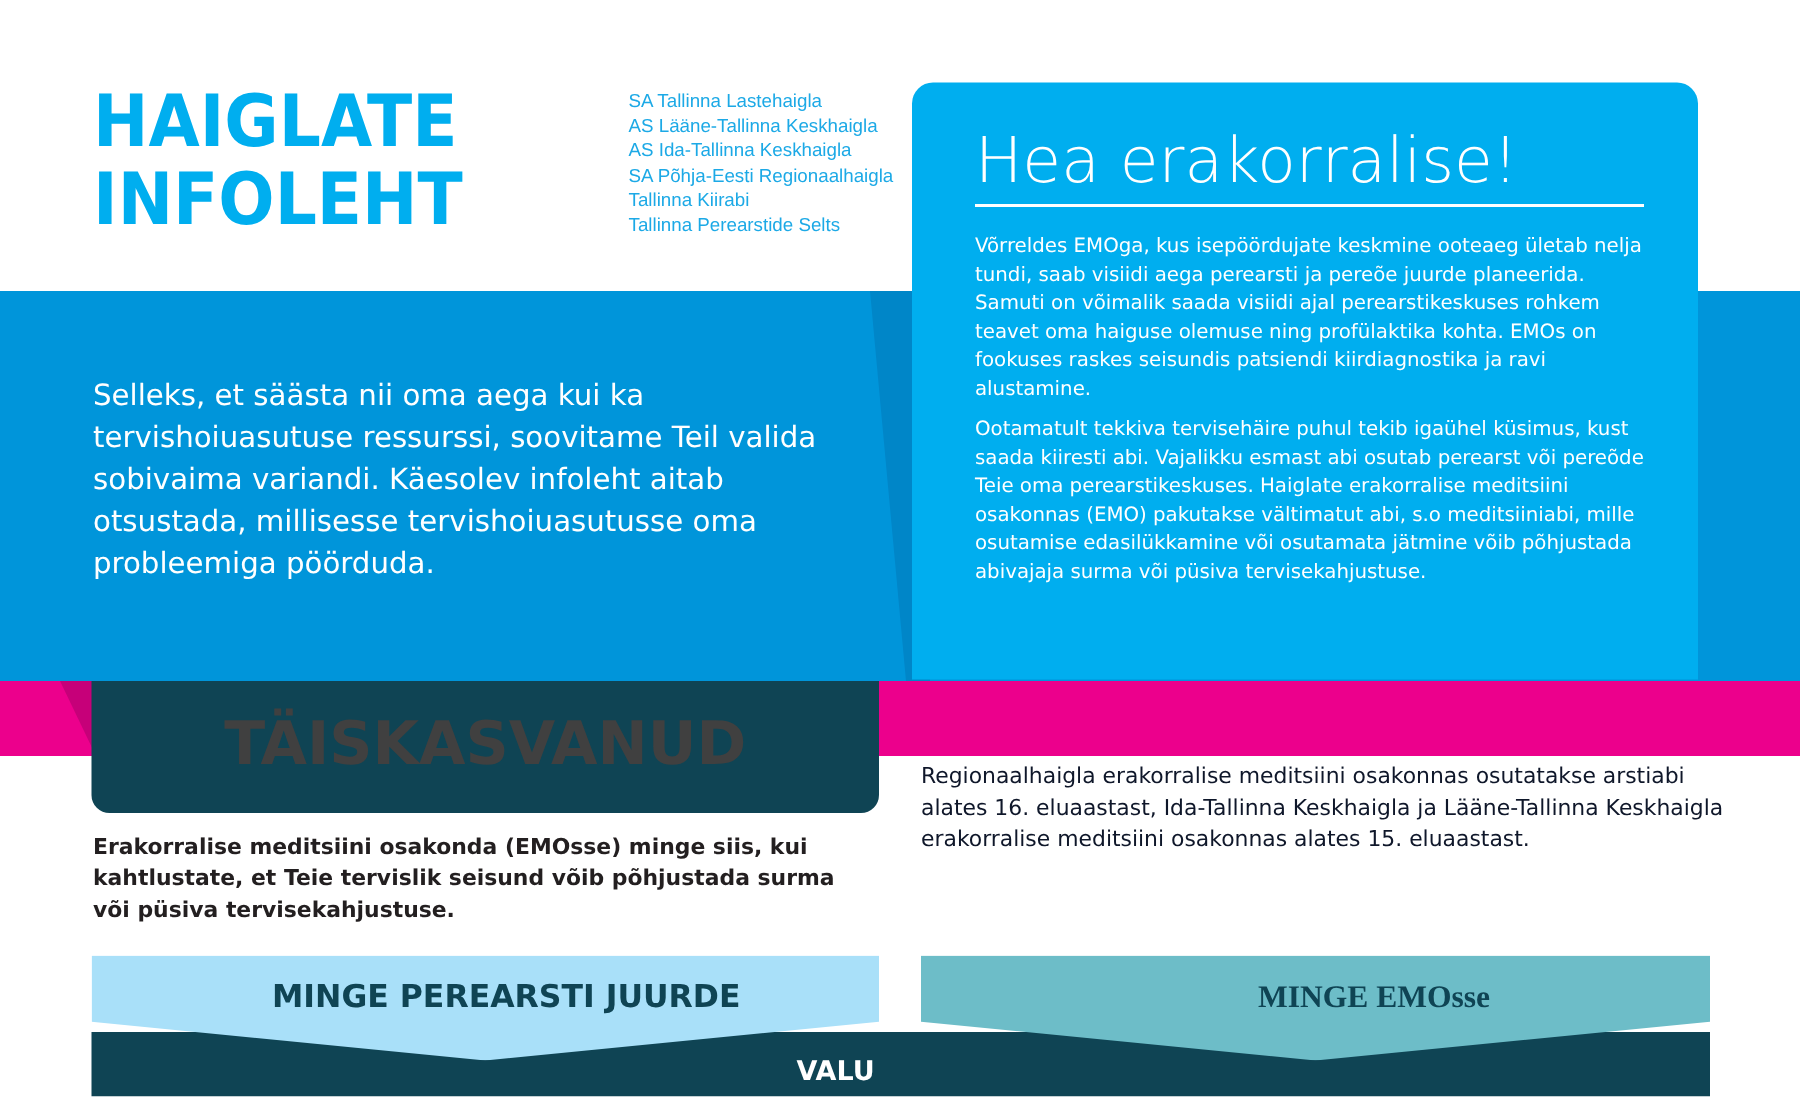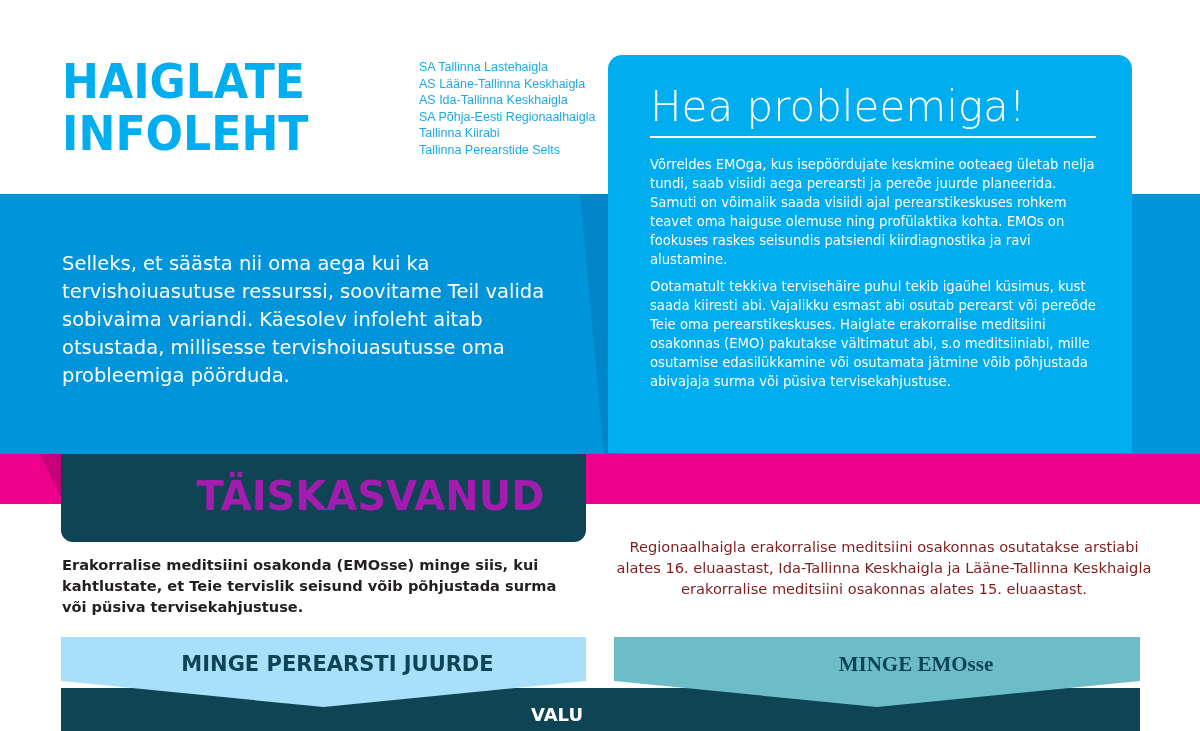--- a/index.html
+++ b/index.html
@@ -12,23 +12,23 @@
   #blueband-shade { left:580px; top:194px; width:40px; height:260px; background:#0086c8; clip-path:polygon(0 0,100% 0,100% 100%,60% 100%); }
   #magenta { left:0; top:454px; width:1200px; height:50px; background:#ec008c; }
   #magenta-shade { left:40px; top:454px; width:24px; height:50px; background:#c60079; clip-path:polygon(0 0,100% 0,100% 100%); }
   #intro { left:62px; top:250px; width:520px; color:#ffffff; font-family:"DejaVu Sans", sans-serif; font-size:19.5px; line-height:28px; }
   #card { left:608px; top:55px; width:524px; height:398px; background:#00aeef; border-radius:14px 14px 0 0; }
   #card-title { left:650px; top:82px; color:#ffffff; font-family:"DejaVu Sans", sans-serif; font-weight:200; font-size:42px; line-height:50px; }
   #card-rule { left:650px; top:136px; width:446px; height:2px; background:#ffffff; }
   #card-body { left:650px; top:156px; width:448px; color:#ffffff; font-family:"DejaVu Sans", sans-serif; font-size:13.2px; line-height:18.9px; }
   #card-body p { margin:0 0 9px 0; }
   #section-tab { left:61px; top:454px; width:525px; height:88px; background:#0f4454; border-radius:0 0 12px 12px; }
-  #section-title { left:61px; top:470px; width:525px; text-align:center; color:#a21caf; font-family:"DejaVu Sans", sans-serif; font-weight:bold; font-size:40px; line-height:52px;margin-left:47px; }
+  #section-title { left:61px; top:470px; width:525px; text-align:center; color:#404040; font-family:"DejaVu Sans", sans-serif; font-weight:bold; font-size:40px; line-height:52px; }
   #left-note { left:62px; top:554px; width:520px; color:#231f20; font-family:"DejaVu Sans", sans-serif; font-weight:bold; font-size:14.6px; line-height:21px; }
-  #right-note { left:614px; top:536px; width:540px; color:#7f1d1d; font-family:"DejaVu Sans", sans-serif; font-size:14.6px; line-height:21px;text-align:center; }
+  #right-note { left:614px; top:507px; width:540px; color:#0f172a; font-family:"DejaVu Sans", sans-serif; font-size:14.6px; line-height:21px; }
   #valu-bar { left:61px; top:688px; width:1079px; height:43px; background:#0f4454; }
   #valu-label { left:61px; top:700px; width:992px; text-align:center; color:#ffffff; font-family:"DejaVu Sans", sans-serif; font-weight:bold; font-size:18px; line-height:30px; }
   .arrow { position:absolute; }
   #arrow-left { left:61px; top:637px; width:525px; height:70px; background:#a9e0f9; clip-path:polygon(0 0,100% 0,100% 63%,50% 100%,0 63%); }
   #arrow-right { left:614px; top:637px; width:526px; height:70px; background:#6dbdc8; clip-path:polygon(0 0,100% 0,100% 63%,50% 100%,0 63%); }
   .arrow-label { position:absolute; text-align:center; color:#0f4454; font-family:"DejaVu Sans", sans-serif; font-weight:bold; font-size:21px; line-height:30px;padding-left:14px; }
   #arrow-left-label { left:61px; top:649px; width:525px; }
   #arrow-right-label { left:639px; top:649px; width:526px;font-family:Liberation Serif, serif; }
 </style>
 </head>
@@ -49,21 +49,21 @@
   <div>AS Lääne-Tallinna Keskhaigla</div>
   <div>AS Ida-Tallinna Keskhaigla</div>
   <div>SA Põhja-Eesti Regionaalhaigla</div>
   <div>Tallinna Kiirabi</div>
   <div>Tallinna Perearstide Selts</div>
 </div>
 
 <div class="abs" id="intro">Selleks, et säästa nii oma aega kui ka tervishoiuasutuse ressurssi, soovitame Teil valida sobivaima variandi. Käesolev infoleht aitab otsustada, millisesse tervishoiuasutusse oma probleemiga pöörduda.</div>
 
 <div class="abs" id="card"></div>
-<div class="abs" id="card-title">Hea probleemiga!</div>
+<div class="abs" id="card-title">Hea erakorralise!</div>
 <div class="abs" id="card-rule"></div>
 <div class="abs" id="card-body">
   <p>Võrreldes EMOga, kus isepöördujate keskmine ooteaeg ületab nelja tundi, saab visiidi aega perearsti ja pereõe juurde planeerida. Samuti on võimalik saada visiidi ajal perearstikeskuses rohkem teavet oma haiguse olemuse ning profülaktika kohta. EMOs on fookuses raskes seisundis patsiendi kiirdiagnostika ja ravi alustamine.</p>
   <p>Ootamatult tekkiva tervisehäire puhul tekib igaühel küsimus, kust saada kiiresti abi. Vajalikku esmast abi osutab perearst või pereõde Teie oma perearstikeskuses. Haiglate erakorralise meditsiini osakonnas (EMO) pakutakse vältimatut abi, s.o meditsiiniabi, mille osutamise edasilükkamine või osutamata jätmine võib põhjustada abivajaja surma või püsiva tervisekahjustuse.</p>
 </div>
 
 <div class="abs" id="section-tab"></div>
 <div class="abs" id="section-title">TÄISKASVANUD</div>
 
 <div class="abs" id="left-note">Erakorralise meditsiini osakonda (EMOsse) minge siis, kui kahtlustate, et Teie tervislik seisund võib põhjustada surma või püsiva tervisekahjustuse.</div>

